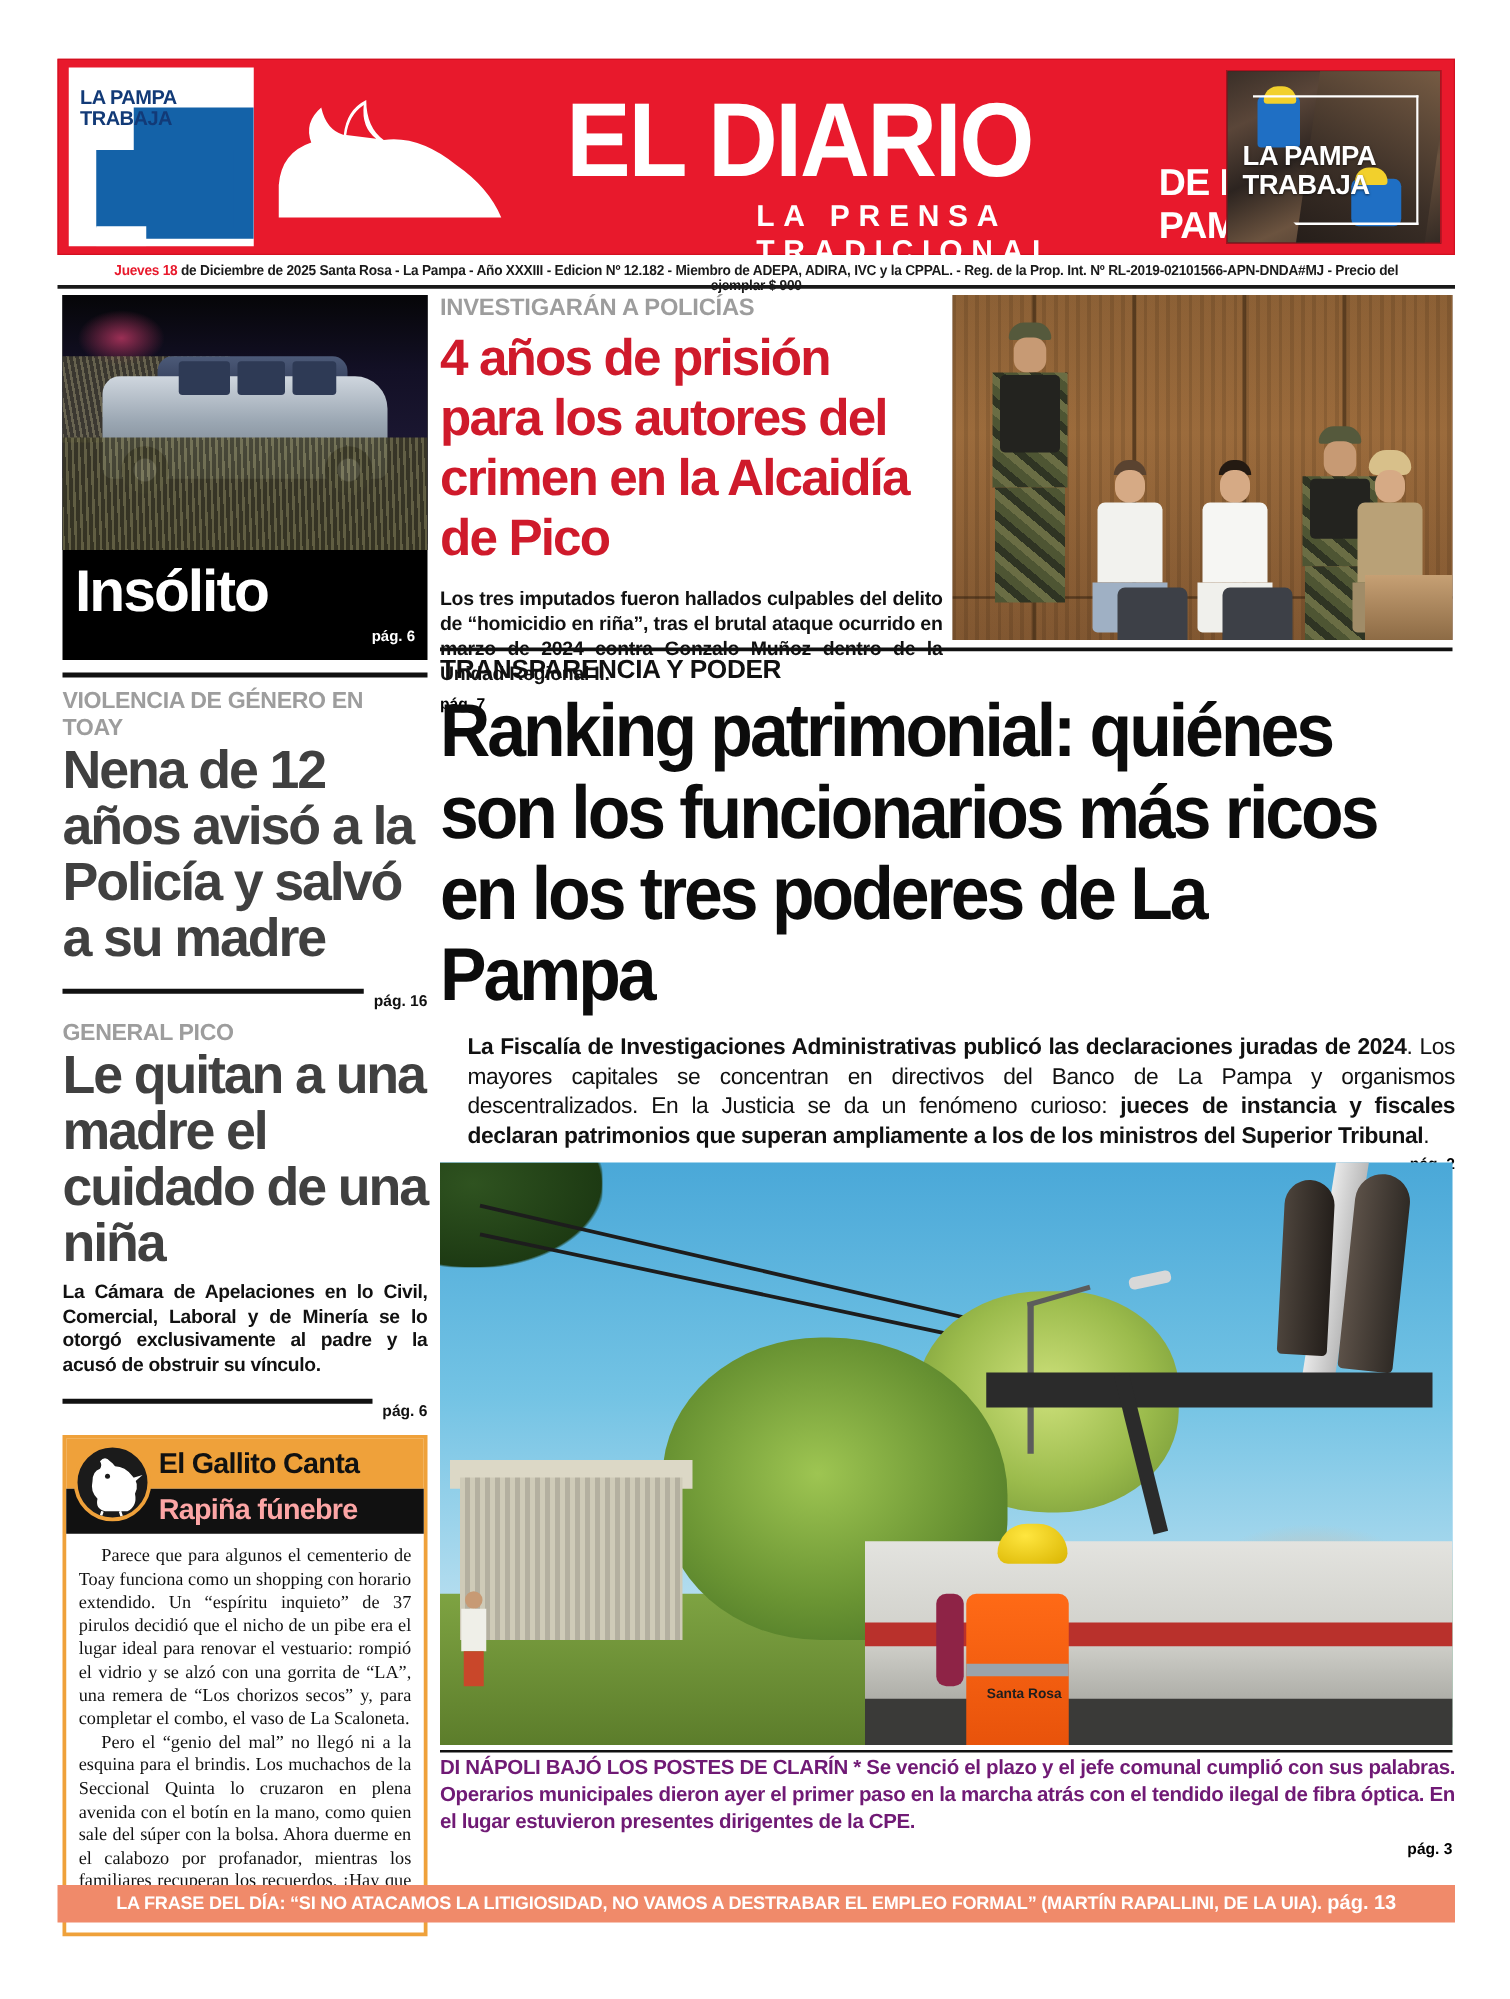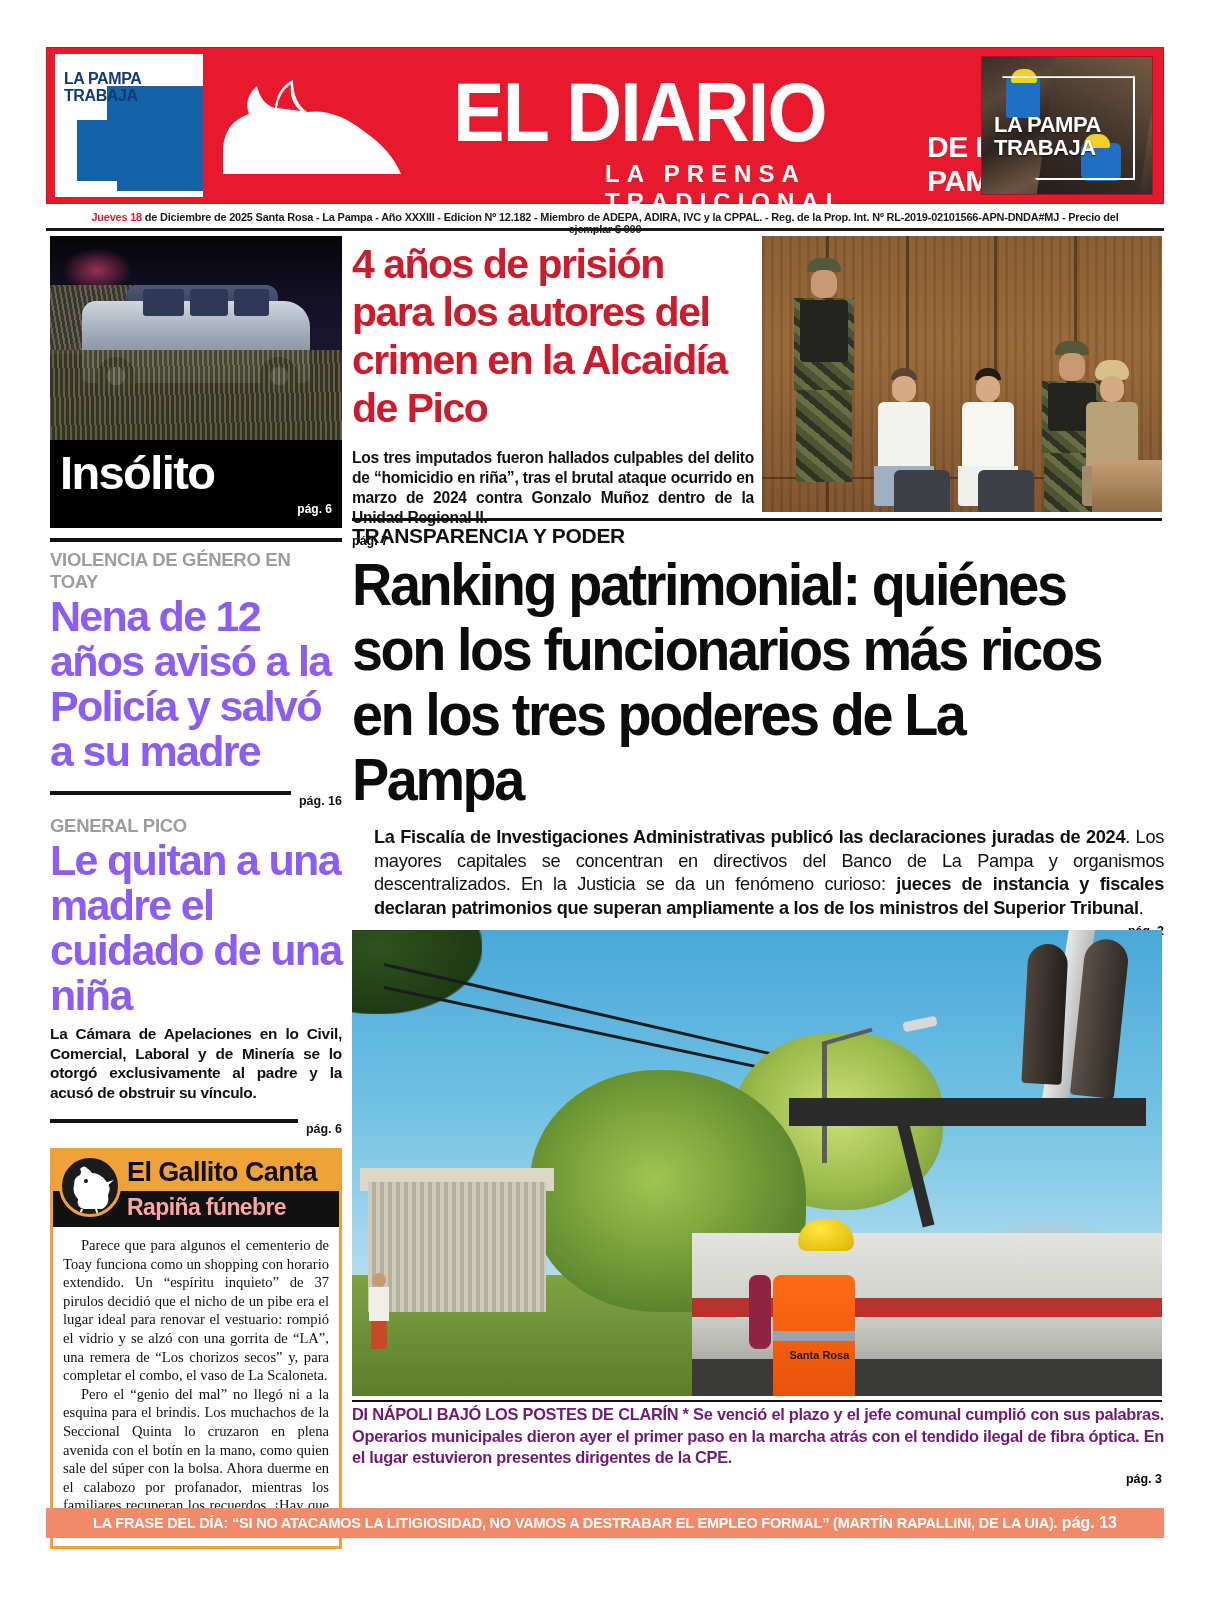--- a/index.html
+++ b/index.html
@@ -143,41 +143,41 @@
   .pag-right { text-align: right; font-size: 12px; font-weight: 800; }
   .pag-white { color: #fff; padding: 2px 10px 4px 0; }
 
   .hr-blk { height: 4px; background: #111; margin: 10px 0 0 0; }
   .kicker {
     color: #9d9d9d; font-size: 18.5px; font-weight: 800; letter-spacing: -0.3px;
     padding: 7px 0 1px 0;
     font-family: "Liberation Sans Narrow","Liberation Sans", sans-serif;
   }
   .ltitle {
-    color: #8b5cf6; font-weight: 800; letter-spacing: -1.7px;
+    color: #404040; font-weight: 800; letter-spacing: -1.7px;
     font-size: 43px; line-height: 45px;
     font-family: "Liberation Sans Narrow","Liberation Sans", sans-serif;
   }
   .lbody {
     font-size: 15.4px; line-height: 19.5px; font-weight: 700; color: #111;
     letter-spacing: -0.25px; text-align: justify; padding-top: 6px;
     font-family: "Liberation Sans Narrow","Liberation Sans", sans-serif;
   }
   .rule-row { display: flex; align-items: center; gap: 8px; padding-top: 4px; }
   .rule-row .bar { flex: 1 1 auto; height: 4px; background: #111; }
   .rule-row .pg { font-size: 12.5px; font-weight: 800; color: #111; margin-top: 16px; }
 
   
   .gallito {
     border: 3px solid #efa13a; margin-top: 12px; background: #fff; position: relative;
   }
   .gallito-head { background: #efa13a; height: 40px; position: relative; }
   .gallito-head .t {
     position: absolute; left: 74px; top: 6px; color: #111;
-    font-size: 27px; font-weight: 800; letter-spacing: -0.6px;
+    font-size: 23px; font-weight: 800; letter-spacing: -0.6px;
     font-family: "Liberation Sans Narrow","Liberation Sans", sans-serif;
   }
   .gallito-sub { background: #111; height: 36px; position: relative; }
   .gallito-sub .t {
     position: absolute; left: 74px; top: 3px; color: #fca5a5;
     font-size: 23px; font-weight: 800; letter-spacing: -0.6px;
     font-family: "Liberation Sans Narrow","Liberation Sans", sans-serif;
   }
   .rooster {
     position: absolute; left: 6px; top: 4px; width: 62px; height: 62px;
@@ -464,20 +464,21 @@
         </svg>
       </div>
       <div class="gallito-body">
         <p>Parece que para algunos el cementerio de Toay funciona como un shopping con horario extendido. Un “espíritu inquieto” de 37 pirulos decidió que el nicho de un pibe era el lugar ideal para renovar el vestuario: rompió el vidrio y se alzó con una gorrita de “LA”, una remera de “Los chorizos secos” y, para completar el combo, el vaso de La Scaloneta.</p>
         <p>Pero el “genio del mal” no llegó ni a la esquina para el brindis. Los muchachos de la Seccional Quinta lo cruzaron en plena avenida con el botín en la mano, como quien sale del súper con la bolsa. Ahora duerme en el calabozo por profanador, mientras los familiares recuperan los recuerdos. ¡Hay que ser...!</p>
       </div>
     </div>
   </div>
 
   <div class="center-top">
+    <div class="ct-kicker">INVESTIGARÁN A POLICÍAS</div>
     <div class="ct-title">4 años de prisión para los autores del crimen en la Alcaidía de Pico</div>
     <div class="ct-body">Los tres imputados fueron hallados culpables del delito de “homicidio en riña”, tras el brutal ataque ocurrido en marzo de 2024 contra Gonzalo Muñoz dentro de la Unidad Regional II.</div>
     <div class="ct-pag">pág. 7</div>
   </div>
 
   <div class="court-photo">
     <div class="cp-wall"></div>
     <div class="cp-grain"></div>
     <div class="cp-panel" style="left:36%"></div>
     <div class="cp-panel" style="left:58%"></div>

